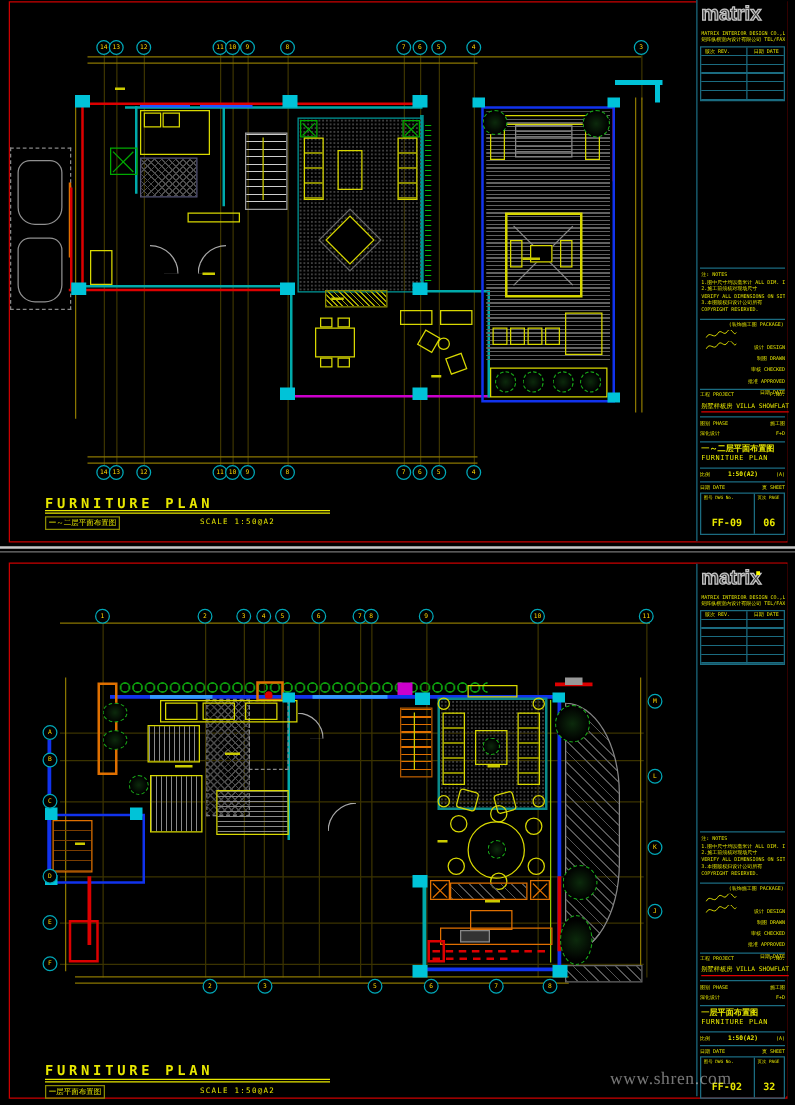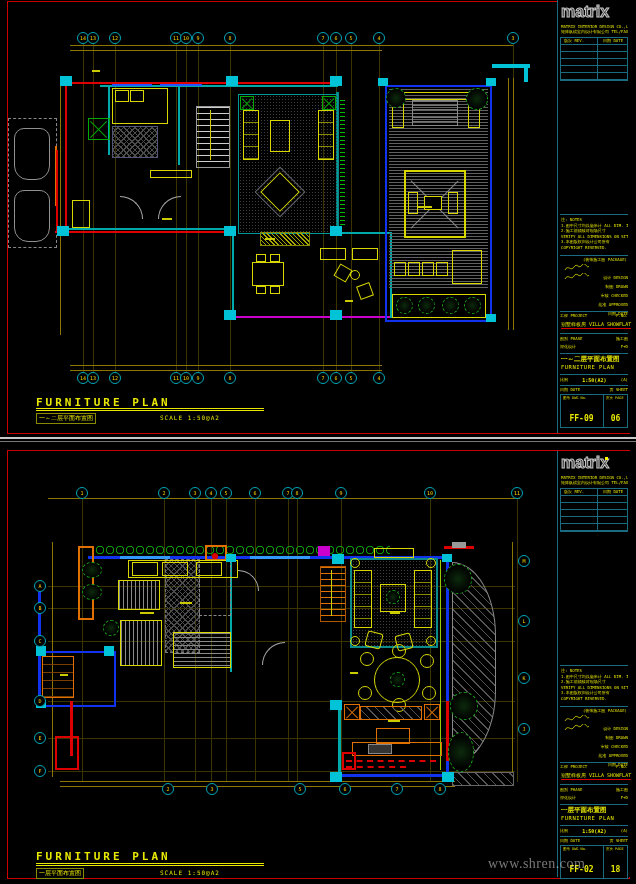--- a/index.html
+++ b/index.html
@@ -486,21 +486,21 @@
         <span>日期 DATE</span>
         <span>页 SHEET</span>
       </div>
       <div class="ffbox">
         <div class="ffcell" style="left:0;width:41px;">
           <span class="fflabel">图号 DWG No.</span>
           <div class="ffval">FF-02</div>
         </div>
         <div class="ffcell" style="left:42px;right:0;">
           <span class="fflabel">页次 PAGE</span>
-          <div class="ffval">18</div>
+          <div class="ffval">32</div>
         </div>
       </div>
     </div>
   <div class="gl" style="left: 82px; top: 56px; width: 1px; height: 284px;"></div>
       <div class="gl" style="left: 164px; top: 56px; width: 1px; height: 284px;"></div>
       <div class="gl" style="left: 195px; top: 56px; width: 1px; height: 284px;"></div>
       <div class="gl" style="left: 211px; top: 56px; width: 1px; height: 284px;"></div>
       <div class="gl" style="left: 226px; top: 56px; width: 1px; height: 284px;"></div>
       <div class="gl" style="left: 255px; top: 56px; width: 1px; height: 284px;"></div>
       <div class="gl" style="left: 288px; top: 56px; width: 1px; height: 284px;"></div>

